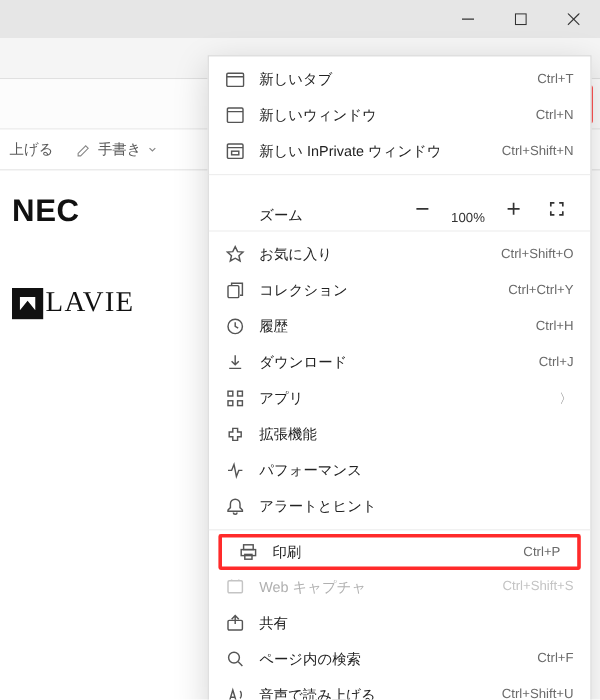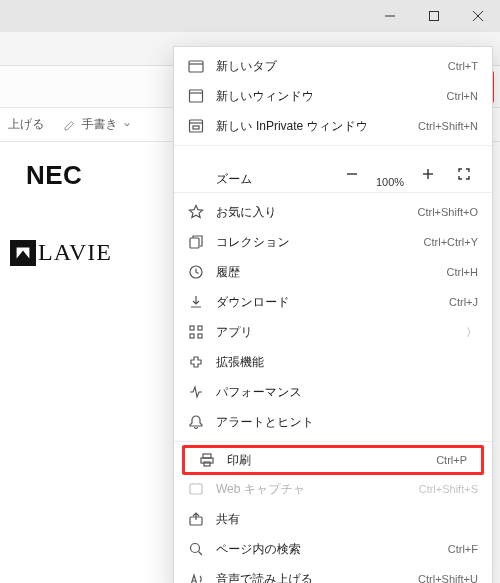--- a/index.html
+++ b/index.html
@@ -13,21 +13,21 @@
 
 .toolbar { height: 42px; background: #fcfcfc; border-bottom: 1px solid #e6e6e6; display: flex; align-items: center; justify-content: flex-end; padding: 0 6px; gap: 4px; }
 .tool-btn { width: 32px; height: 32px; display: flex; align-items: center; justify-content: center; color: #555; border-radius: 3px; }
 .tool-btn svg { width: 18px; height: 18px; stroke: #555; stroke-width: 1.3; fill: none; }
 .highlight-more { border: 2px solid #ff2a2a; border-radius: 2px; }
 
 .contentbar { height: 34px; background: #fff; border-bottom: 1px solid #e6e6e6; display: flex; align-items: center; padding: 0 8px; gap: 18px; color: #5a5a5a; font-size: 12px; }
 .cb-item { display: flex; align-items: center; gap: 5px; }
 
 .page { position: absolute; left: 10px; top: 160px; }
-.logo { font-weight: 800; font-size: 26px; letter-spacing: 0.5px; color: #111; margin-bottom: 48px; font-family: Arial, sans-serif; margin-left: 16px; }
+.logo { font-weight: 800; font-size: 26px; letter-spacing: 0.5px; color: #111; margin-bottom: 48px; font-family: Arial, sans-serif; }
 .lavie-logo { display: flex; align-items: center; gap: 2px; }
 .lavie-box { width: 26px; height: 26px; background: #111; display: flex; align-items: center; justify-content: center; }
 .lavie-box svg { width: 16px; height: 16px; fill: #fff; }
 .lavie-text { font-size: 24px; font-weight: 500; letter-spacing: 1px; color: #111; font-family: Liberation Serif, serif; }
 
 .menu { position: absolute; left: 173px; top: 46px; width: 320px; background: #fff; border: 1px solid #d8d8d8; box-shadow: 0 8px 28px rgba(0,0,0,0.18); padding: 4px 0; }
 .menu-item { height: 30px; display: flex; align-items: center; padding: 0 14px; font-size: 12px; color: #222; gap: 12px; position: relative; }
 .menu-item.disabled { color: #b0b0b0; justify-content: flex-end; }
 .menu-icon { width: 16px; height: 16px; display: flex; align-items: center; justify-content: center; flex: 0 0 16px; }
 .menu-icon svg { width: 16px; height: 16px; stroke: #555; stroke-width: 1.2; fill: none; }

